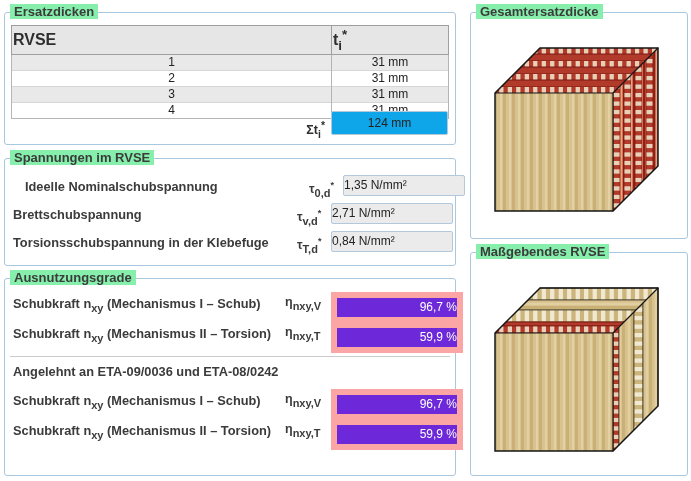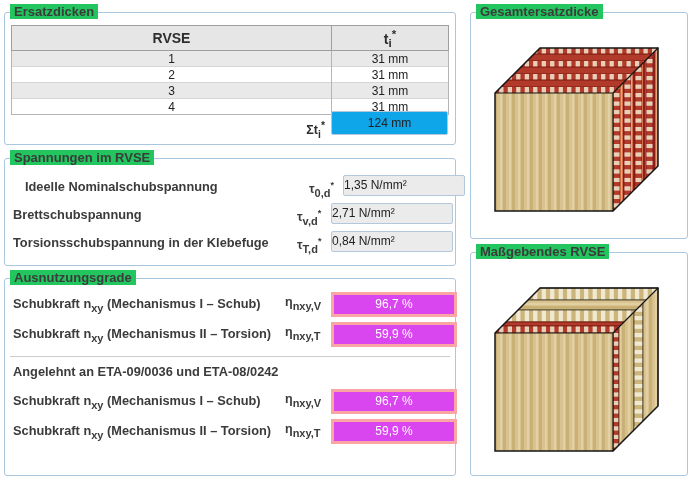--- a/index.html
+++ b/index.html
@@ -1,24 +1,24 @@
 <!DOCTYPE html>
 <html><head>
 <meta charset="utf-8">
 <style>
   html,body{margin:0;padding:0;background:#fff;}
   #app{position:relative;width:691px;height:481px;background:#fff;
        font-family:"Liberation Sans", sans-serif;color:#3b3b3b;overflow:hidden;}
   .group{position:absolute;border:1px solid #aac7e0;border-radius:3px;background:#fff;}
-  .group-title{position:absolute;top:-9px;left:5px;background:#22c55e;padding:0 4px;
+  .group-title{position:absolute;top:-9px;left:5px;background:#86efac;padding:0 4px;
        font-weight:bold;font-size:13px;color:#3b3b3b;white-space:nowrap;line-height:15px;}
   
   .tbl{position:absolute;left:6px;top:12px;width:437px;border-collapse:collapse;table-layout:fixed;}
-  .tbl th{background:#e6e6e6;border:1px solid #9f9f9f;height:22px;font-size:14px;
-       font-weight:bold;text-align:center;color:#2e2e2e;}
+  .tbl th{background:#e6e6e6;border:1px solid #9f9f9f;height:22px;font-size:16px;
+       font-weight:bold;text-align:left;color:#2e2e2e;}
   .tbl td{height:15px;font-size:12px;text-align:center;color:#222;
        border-left:1px solid #b5b5b5;border-right:1px solid #b5b5b5;padding:0;}
   .tbl td+td{border-left:1px solid #c3cdd8;}
   .tbl tr.alt td{background:#e9e9e9;}
   .tbl tr.last td{border-bottom:1px solid #b5b5b5;}
   .tbl tr+tr td{border-top:1px solid #d6d6d6;}
   .col1{width:320px;} .col2{width:117px;}
   .sum-row{position:absolute;left:6px;top:98px;width:437px;height:24px;}
   .sum-lbl{position:absolute;left:0;top:0;width:314px;text-align:right;font-weight:bold;
        font-size:12.5px;line-height:29px;color:#2e2e2e;}
@@ -27,22 +27,22 @@
        line-height:22px;color:#222;}
   
   .vrow{position:absolute;left:8px;right:6px;height:21px;line-height:21px;}
   .vlbl{font-weight:bold;font-size:12.8px;color:#3b3b3b;white-space:nowrap;}
   .vsym{position:absolute;left:284px;top:0;font-weight:bold;font-size:12.5px;color:#3b3b3b;}
   .vsym sub, .vlbl sub{font-size:11px;}
   .vsym sup{font-size:9px;}
   .vfield{position:absolute;left:318px;top:0;width:120px;height:19px;background:#ebebeb;
        border:1px solid #b4c8dc;border-radius:2px;text-align:left;font-size:12px;
        line-height:19px;color:#222;}
-  .vbadge{position:absolute;left:318px;top:0;width:120px;height:19px;background:#d946ef;
-       border:3px solid #fca5a5;text-align:center;font-size:12px;line-height:19px;color:#fff;}
+  .vbadge{position:absolute;left:318px;top:0;width:120px;height:19px;background:#6d28d9;
+       border:6px solid #fca5a5;text-align:right;font-size:12px;line-height:19px;color:#fff;}
   .esym{left:272px;}
   .sep{position:absolute;top:77px;left:5px;right:5px;border-top:1px solid #cccccc;height:0;}
   .note{position:absolute;top:85px;left:8px;font-weight:bold;font-size:12.8px;color:#3b3b3b;
        white-space:nowrap;}
   .cube-wrap{position:absolute;left:23px;top:32px;width:170px;height:170px;}
 </style>
 </head>
 <body>
 
 <div id="app">

